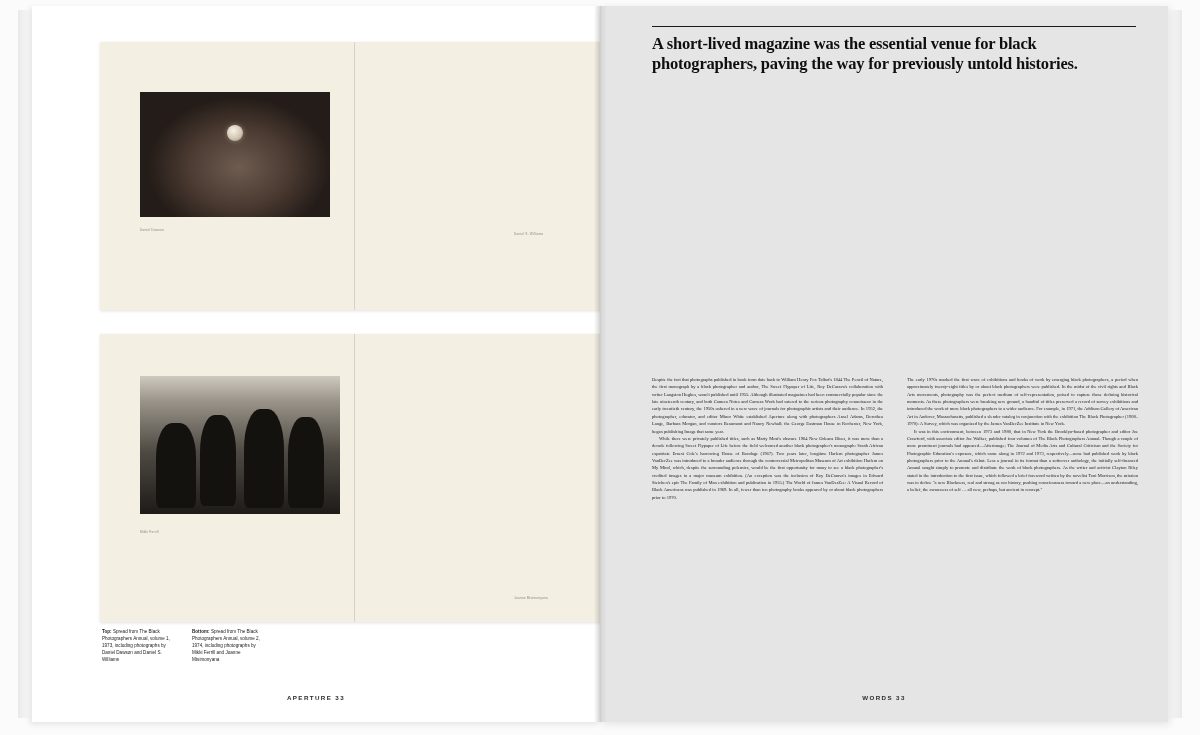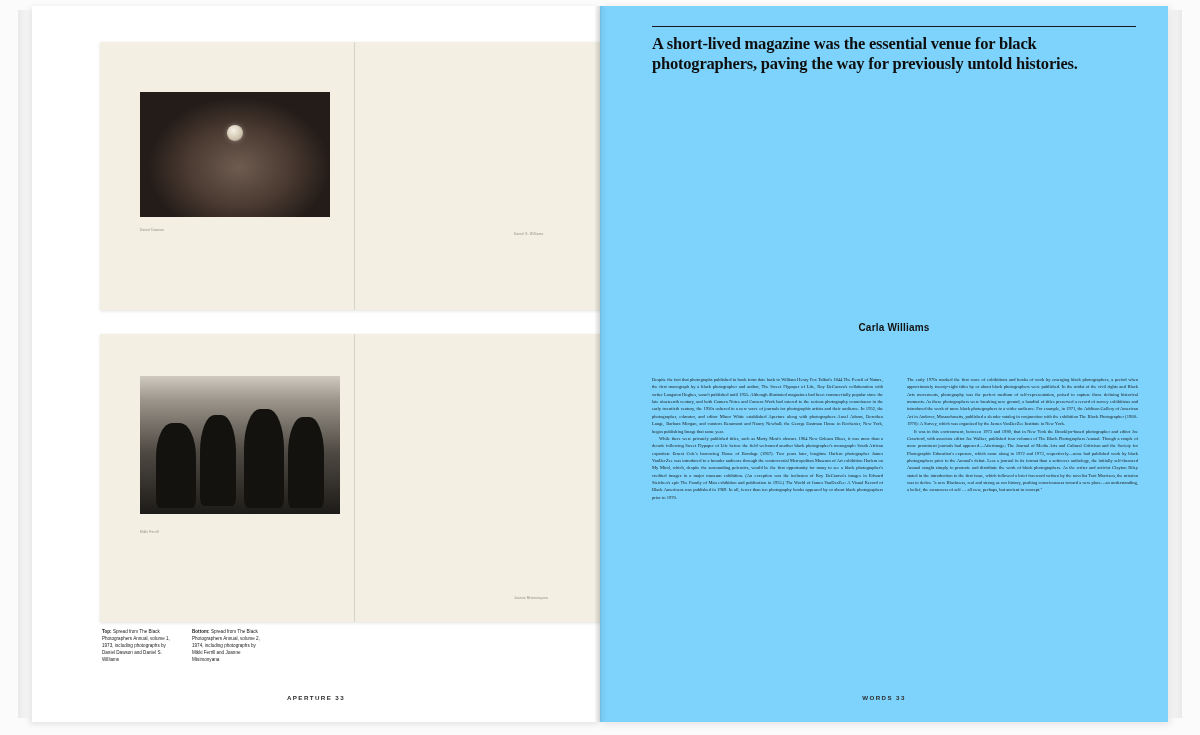--- a/index.html
+++ b/index.html
@@ -28,21 +28,21 @@
     height: 716px;
     background: #ffffff;
     box-shadow: -2px 2px 6px rgba(0,0,0,0.10);
   }
   .page-right {
     position: absolute;
     left: 600px;
     top: 6px;
     width: 568px;
     height: 716px;
-    background: #7dd3fc;
+    background: #e5e5e5;
     box-shadow: 2px 2px 8px rgba(0,0,0,0.10);
   }
   .gutter {
     position: absolute;
     left: 594px;
     top: 6px;
     width: 13px;
     height: 716px;
     background: linear-gradient(to right, rgba(0,0,0,0.00), rgba(0,0,0,0.14) 45%, rgba(0,0,0,0.06) 55%, rgba(0,0,0,0.00));
     z-index: 6;
@@ -334,21 +334,20 @@
 
   <div class="gutter"></div>
 
   <div class="page-right">
     <div class="rp" style="left:0; top:0;">
       <div class="rule-top"></div>
 
       <div class="deck">A short-lived magazine was the essential venue for black photographers, paving the way for previously untold histories.</div>
 
 
-      <div class="byline">Carla Williams</div>
 
       <div class="cols">
         <div class="col">
           <p>Despite the fact that photographs published in book form date back to William Henry Fox Talbot's 1844 The Pencil of Nature, the first monograph by a black photographer and author, The Sweet Flypaper of Life, Roy DeCarava's collaboration with writer Langston Hughes, wasn't published until 1955. Although illustrated magazines had been commercially popular since the late nineteenth century, and both Camera Notes and Camera Work had catered to the serious photography connoisseur in the early twentieth century, the 1950s ushered in a new wave of journals for photographic artists and their audience. In 1952, the photographer, educator, and editor Minor White established Aperture along with photographers Ansel Adams, Dorothea Lange, Barbara Morgan, and curators Beaumont and Nancy Newhall; the George Eastman House in Rochester, New York, began publishing Image that same year.</p>
           <p>While there were privately published titles, such as Marty Most's obscure 1964 New Orleans Blues, it was more than a decade following Sweet Flypaper of Life before the field welcomed another black photographer's monograph: South African expatriate Ernest Cole's harrowing House of Bondage (1967). Two years later, longtime Harlem photographer James VanDerZee was introduced to a broader audience through the controversial Metropolitan Museum of Art exhibition Harlem on My Mind, which, despite the surrounding polemics, would be the first opportunity for many to see a black photographer's credited images in a major museum exhibition. (An exception was the inclusion of Roy DeCarava's images in Edward Steichen's epic The Family of Man exhibition and publication in 1955.) The World of James VanDerZee: A Visual Record of Black Americans was published in 1969. In all, fewer than ten photography books appeared by or about black photographers prior to 1970.</p>
         </div>
         <div class="col">
           <p>The early 1970s marked the first wave of exhibitions and books of work by emerging black photographers, a period when approximately twenty-eight titles by or about black photographers were published. In the midst of the civil rights and Black Arts movements, photography was the perfect medium of self-representation, poised to capture those defining historical moments. As these photographers were breaking new ground, a handful of titles preserved a record of survey exhibitions and introduced the work of more black photographers to a wider audience. For example, in 1971, the Addison Gallery of American Art in Andover, Massachusetts, published a slender catalog in conjunction with the exhibition The Black Photographer (1908–1970): A Survey, which was organized by the James VanDerZee Institute in New York.</p>
           <p>It was in this environment, between 1973 and 1980, that in New York the Brooklyn-based photographer and editor Joe Crawford, with associate editor Joe Walker, published four volumes of The Black Photographers Annual. Though a couple of more prominent journals had appeared—Afterimage; The Journal of Media Arts and Cultural Criticism and the Society for Photographic Education's exposure, which came along in 1972 and 1973, respectively—none had published work by black photographers prior to the Annual's debut. Less a journal in its format than a softcover anthology, the initially self-financed Annual sought simply to promote and distribute the work of black photographers. As the writer and activist Clayton Riley stated in the introduction to the first issue, which followed a brief foreword written by the novelist Toni Morrison, the mission was to define "a new Blackness, real and strong as our history, pushing consciousness toward a new place—an understanding, a belief, the awareness of self … all new, perhaps, but ancient in concept."</p>
         </div>

